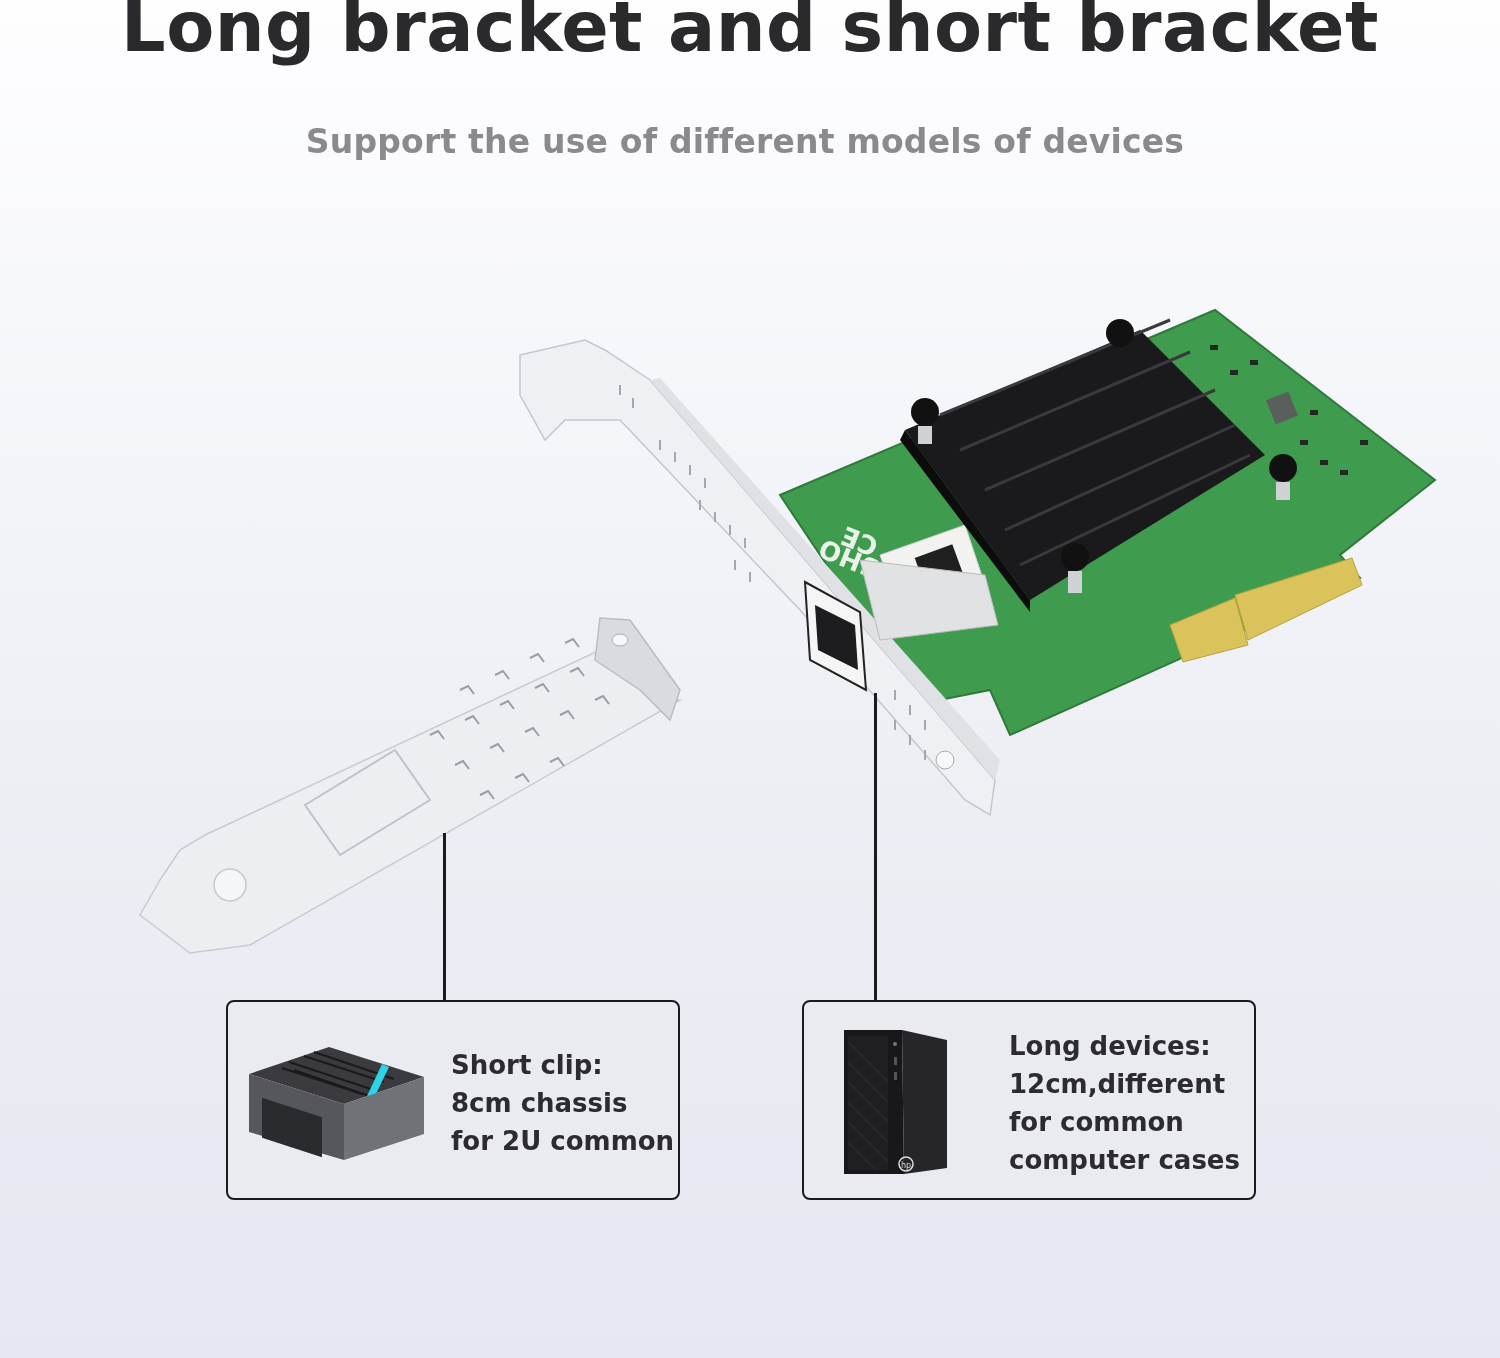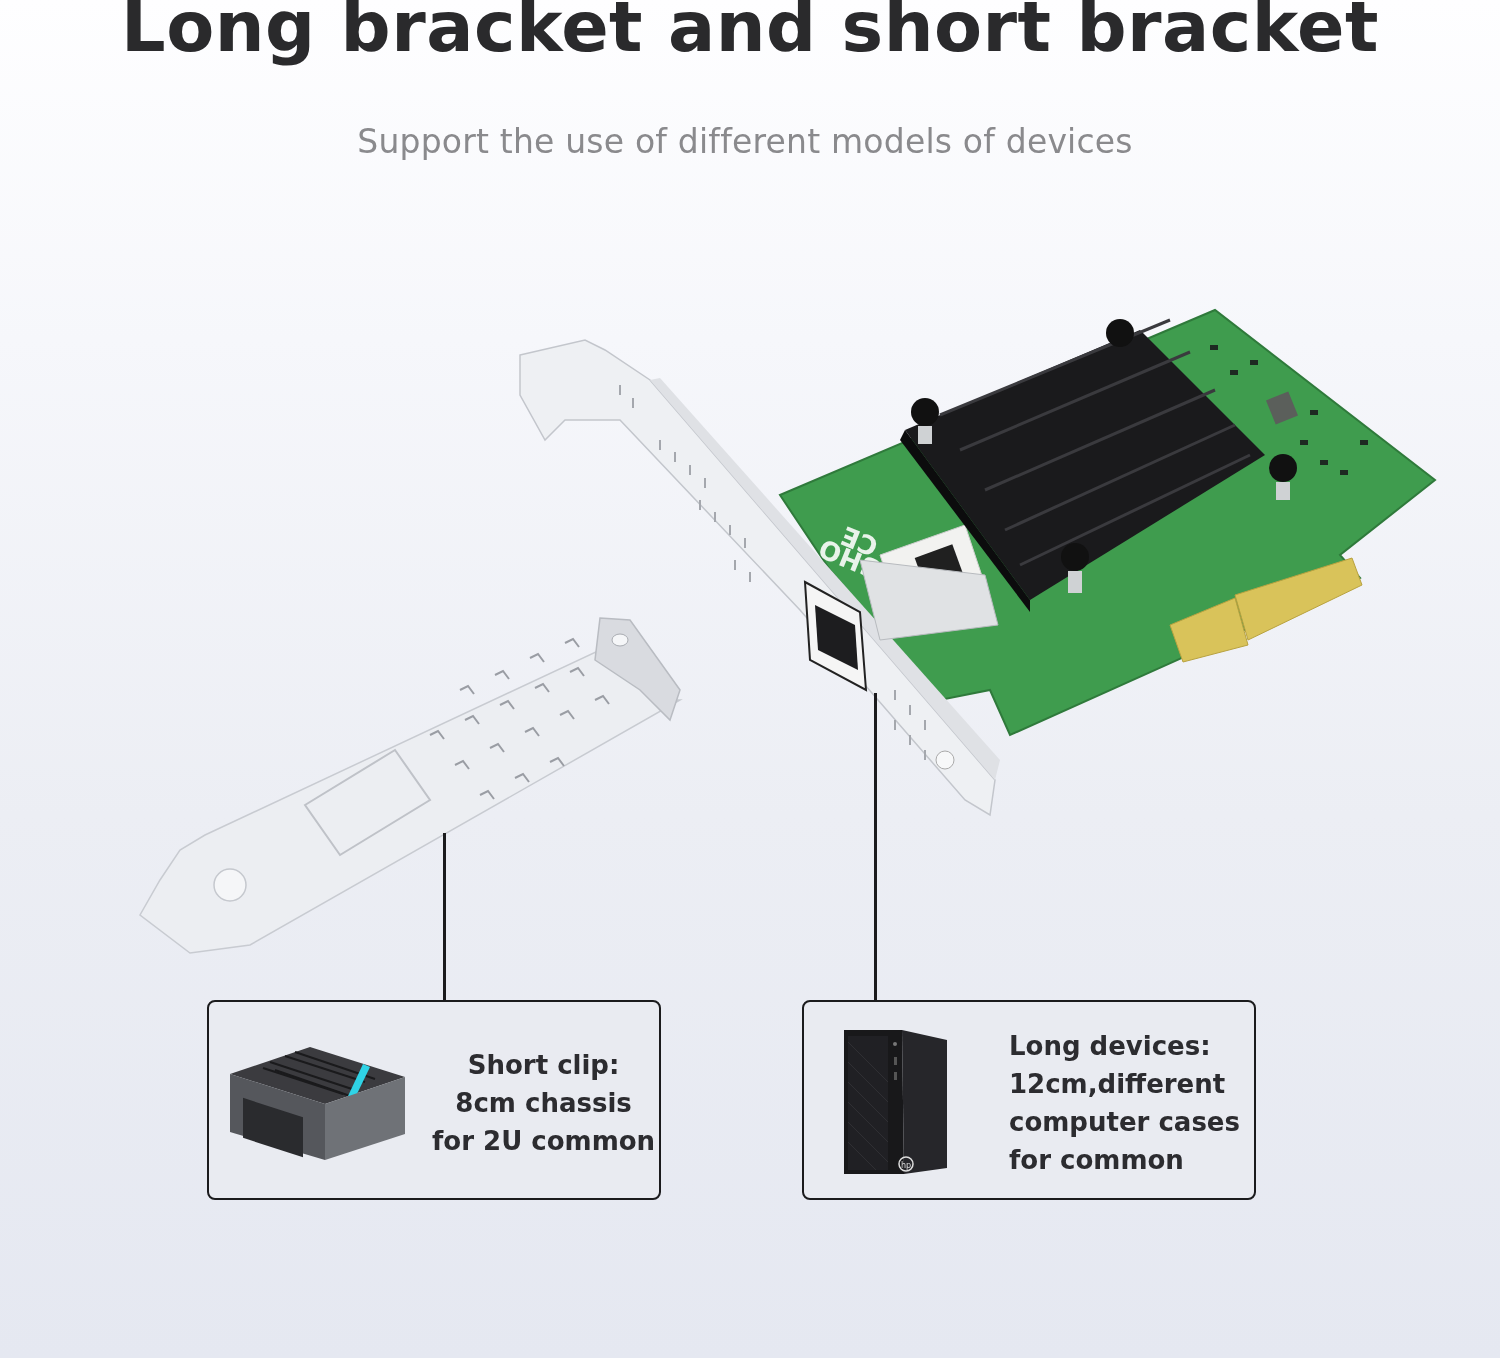--- a/index.html
+++ b/index.html
@@ -8,29 +8,29 @@
       background: linear-gradient(180deg, #fefeff 0%, #f6f7fb 25%, #eceef4 60%, #e5e8f1 100%);
       font-family: "DejaVu Sans", sans-serif;
     }
     .title {
       position: absolute; left: 0; top: -14px; width: 1500px; text-align: center;
       font-size: 70px; font-weight: bold; color: #2a2a2c; letter-spacing: 0.5px;
       font-family: "DejaVu Sans", sans-serif;
     }
     .subtitle {
       position: absolute; left: 0; top: 122px; width: 1490px; text-align: center;
-      font-size: 33px; font-weight: normal; color: #8a8a8d; letter-spacing: 0.2px;
+      font-size: 33px; font-weight: bold; color: #8a8a8d; letter-spacing: 0.2px;
       font-family: "DejaVu Sans", sans-serif;
     }
     .art { position: absolute; left: 0; top: 0; }
     .box {
       position: absolute; border: 2.5px solid #1b1b1d; border-radius: 8px;
       background: #e9ebf1; box-sizing: border-box;
     }
-    .box-short { left: 207px; top: 1000px; width: 454px; height: 200px; text-align: center; }
+    .box-short { left: 226px; top: 1000px; width: 454px; height: 200px; }
     .box-long { left: 802px; top: 1000px; width: 454px; height: 200px; }
     .box-text {
       position: absolute; font-weight: bold; font-size: 26px; line-height: 38px;
       color: #2c2c30; font-family: "DejaVu Sans", sans-serif;
     }
     .box-short .box-text { left: 223px; top: 44px; }
     .box-long .box-text { left: 205px; top: 25px; }
     .box-text div { white-space: nowrap; }
     .device { position: absolute; }
     .box-short .device { left: 16px; top: 40px; }
@@ -192,16 +192,16 @@
     </g>
     <rect x="52" y="35" width="3" height="8" fill="#555"></rect>
       <rect x="52" y="50" width="3" height="8" fill="#555"></rect>
     <circle cx="53" cy="22" r="2" fill="#777"></circle>
     <circle cx="64" cy="142" r="7" fill="none" stroke="#ddd" stroke-width="1.5"></circle>
     <text x="59" y="146" fill="#ddd" font-size="8" font-family="DejaVu Sans, sans-serif">hp</text>
   </svg>
   <div class="box-text">
     <div>Long devices:</div>
     <div>12cm,different</div>
+    <div>for common</div>
     <div>computer cases</div>
-    <div>for common</div>
   </div>
 </div>
 
 </body></html>

